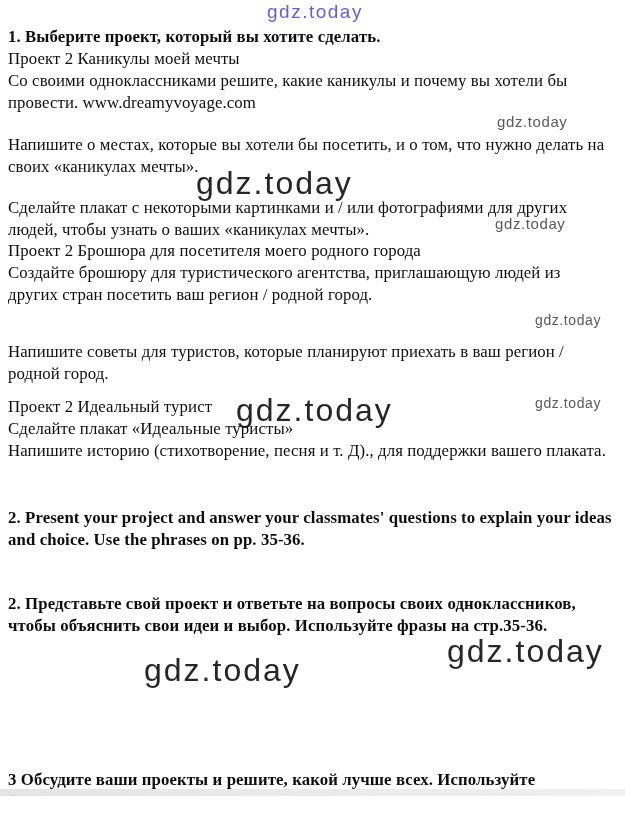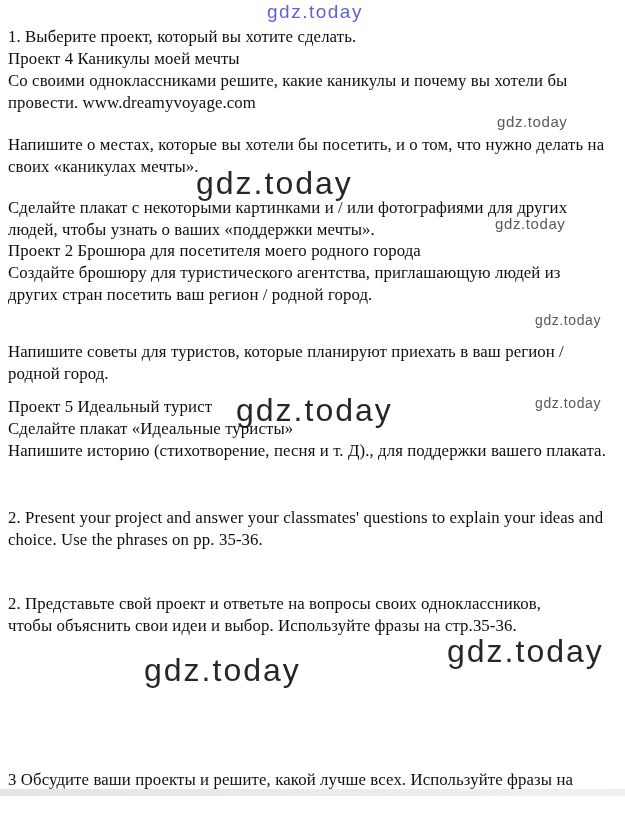--- a/index.html
+++ b/index.html
@@ -18,21 +18,21 @@
   }
   
   .blk {
     position: absolute;
     left: 8px;
     width: 604px;
     font-size: 16.8px;
     line-height: 22px;
     letter-spacing: 0.1px;
   }
-  .bold { font-weight: normal; }
+  .bold { font-weight: bold; }
   .narrow { width: 580px; }
   .wide { width: 612px; }
   
   .wm {
     position: absolute;
     font-family: "Liberation Sans", sans-serif;
     white-space: nowrap;
     pointer-events: none;
   }
   .wm-top {
@@ -96,37 +96,37 @@
   <div class="wm wm-lg wm-lg-1">gdz.today</div>
   <div class="wm wm-sm wm-sm-2">gdz.today</div>
   <div class="wm wm-sm wm-sm-3">gdz.today</div>
   <div class="wm wm-sm wm-sm-4">gdz.today</div>
   <div class="wm wm-lg wm-lg-2">gdz.today</div>
   <div class="wm wm-lg wm-lg-3">gdz.today</div>
   <div class="wm wm-lg wm-lg-4">gdz.today</div>
 
   <div class="blk blk-task1">
     <div class="bold">1. Выберите проект, который вы хотите сделать.</div>
-    <div>Проект 4 Каникулы моей мечты</div>
+    <div>Проект 2 Каникулы моей мечты</div>
     <div>Со своими одноклассниками решите, какие каникулы и почему вы хотели бы провести. www.dreamyvoyage.com</div>
   </div>
 
   <div class="blk blk-p1s2">Напишите о местах, которые вы хотели бы посетить, и о том, что нужно делать на своих «каникулах мечты».</div>
 
-  <div class="blk blk-p1s3">Сделайте плакат с некоторыми картинками и / или фотографиями для других людей, чтобы узнать о ваших «поддержки мечты».</div>
+  <div class="blk blk-p1s3">Сделайте плакат с некоторыми картинками и / или фотографиями для других людей, чтобы узнать о ваших «каникулах мечты».</div>
 
   <div class="blk blk-proj2">
     <div>Проект 2 Брошюра для посетителя моего родного города</div>
     <div>Создайте брошюру для туристического агентства, приглашающую людей из других стран посетить ваш регион / родной город.</div>
   </div>
 
   <div class="blk blk-p2s2">Напишите советы для туристов, которые планируют приехать в ваш регион / родной город.</div>
 
   <div class="blk blk-proj3">
-    <div>Проект 5 Идеальный турист</div>
+    <div>Проект 2 Идеальный турист</div>
     <div>Сделайте плакат «Идеальные туристы»</div>
     <div>Напишите историю (стихотворение, песня и т. Д)., для поддержки вашего плаката.</div>
   </div>
 
   <div class="blk wide bold blk-task2en">2. Present your project and answer your classmates' questions to explain your ideas and choice. Use the phrases on pp. 35-36.</div>
 
   <div class="blk narrow bold blk-task2ru">2. Представьте свой проект и ответьте на вопросы своих одноклассников, чтобы объяснить свои идеи и выбор. Используйте фразы на стр.35-36.</div>
 
 
   <div class="blk narrow bold blk-task3ru">3 Обсудите ваши проекты и решите, какой лучше всех. Используйте фразы на стр. 35-36.</div>

